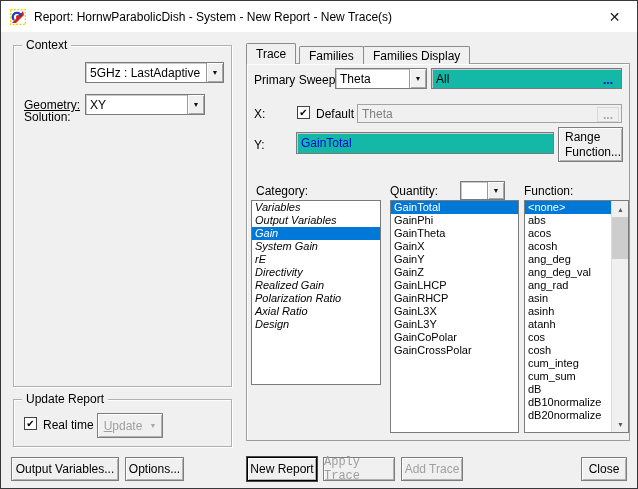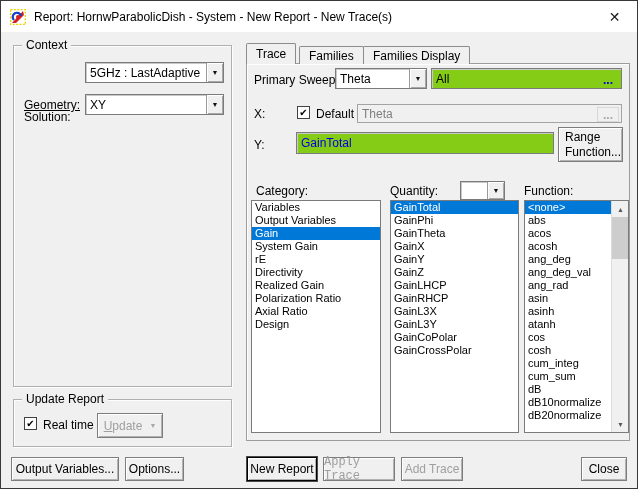--- a/index.html
+++ b/index.html
@@ -9,21 +9,21 @@
     border:1px solid #38383c;font-family:"Liberation Sans","DejaVu Sans",sans-serif;
     font-size:12px;color:#000;overflow:hidden;
   }
   .titlebar{position:absolute;left:0;top:0;width:636px;height:31px;background:#ffffff;display:flex;align-items:center;}
   .app-icon{width:16px;height:16px;margin-left:9px;flex:0 0 auto;}
   .title-text{margin-left:8px;white-space:nowrap;}
   .close-btn{position:absolute;right:0;top:0;width:45px;height:31px;display:flex;align-items:center;justify-content:center;font-size:14px;color:#1b1b1b;cursor:default;}
   .group{position:absolute;border:1px solid #b0b0b0;box-shadow:1px 1px 0 #fdfdfd, inset 1px 1px 0 #fdfdfd;}
   .legend{position:absolute;top:-8px;left:8px;background:#f0f0f0;padding:0 4px;line-height:14px;}
   .lbl{position:absolute;white-space:nowrap;}
-  .sunken{background:#84cc16;border:1px solid #7b7b7b;box-shadow:inset 1px 1px 0 #c9c9c9;}
+  .sunken{background:#14b8a6;border:1px solid #7b7b7b;box-shadow:inset 1px 1px 0 #c9c9c9;}
   .field{position:absolute;padding:0 4px;display:flex;align-items:center;overflow:hidden;white-space:nowrap;}
   .field.disabled{background:#f0f0f0;color:#7f7f7f;border-color:#a3a3a3;box-shadow:none;}
   .combo{position:absolute;background:#fff;border:1px solid #7b7b7b;box-shadow:inset 1px 1px 0 #c9c9c9;display:flex;align-items:stretch;}
   .combo .val{flex:1;padding:0 4px;display:flex;align-items:center;overflow:hidden;white-space:nowrap;}
   .drop-btn{width:17px;background:#f0f0f0;border-left:1px solid #9a9a9a;box-shadow:inset 1px 1px 0 #ffffff, inset -1px -1px 0 #a8a8a8;display:flex;align-items:center;justify-content:center;font-size:7px;color:#111;}
   .btn{background:#f0f0f0;border:1px solid #7d7d7d;box-shadow:inset 1px 1px 0 #ffffff, inset -1px -1px 0 #b2b2b2;display:flex;align-items:center;justify-content:center;position:absolute;cursor:default;}
   .btn.default{border:1px solid #000;box-shadow:0 0 0 1px #4a4a4a, inset 1px 1px 0 #ffffff, inset -1px -1px 0 #b2b2b2;}
   .btn.disabled{color:#9f9f9f;}
   .cb{position:absolute;width:13px;height:13px;background:#fff;border:1px solid #424242;display:flex;align-items:center;justify-content:center;font-size:10px;line-height:10px;color:#000;}
   .tab{position:absolute;background:#f0f0f0;border:1px solid #8c8c8c;border-bottom:none;border-radius:2px 2px 0 0;padding:0 9px;display:flex;align-items:center;white-space:nowrap;}
@@ -60,21 +60,21 @@
   </div>
 
   <div class="group" style="left:12px;top:44px;width:219px;height:342px;">
     <span class="legend">Context</span>
     <span class="lbl" style="left:10px;top:20px;margin-top:44px;">Solution:</span>
     <div class="combo" style="left:71px;top:16px;width:139px;height:21px;">
       <span class="val">5GHz : LastAdaptive</span>
       <span class="drop-btn">▼</span>
     </div>
     <span class="lbl" style="left:10px;top:52px;text-decoration:underline;">Geometry:</span>
-    <div class="combo" style="left:71px;top:48px;width:139px;height:21px;">
+    <div class="combo" style="left:71px;top:48px;width:120px;height:21px;">
       <span class="val">XY</span>
       <span class="drop-btn">▼</span>
     </div>
   </div>
 
   <div class="pane"></div>
   <div class="tab active">Trace</div>
   <div class="tab inactive" style="left:298px;">Families</div>
   <div class="tab inactive" style="left:362px;">Families Display</div>
 
@@ -108,21 +108,21 @@
   </div>
 
   <span class="lbl" style="left:255px;top:183px;">Category:</span>
   <span class="lbl" style="left:389px;top:183px;">Quantity:</span>
   <div class="combo" style="left:459px;top:180px;width:45px;height:19px;">
     <span class="val"></span>
     <span class="drop-btn">▼</span>
   </div>
   <span class="lbl" style="left:523px;top:183px;">Function:</span>
 
-  <div class="listbox" style="left:250px;top:199px;width:130px;height:233px;">
+  <div class="listbox" style="left:250px;top:199px;width:130px;height:185px;font-style:italic;">
       <div class="list-item">Variables</div>
       <div class="list-item">Output Variables</div>
       <div class="list-item selected">Gain</div>
       <div class="list-item">System Gain</div>
       <div class="list-item">rE</div>
       <div class="list-item">Directivity</div>
       <div class="list-item">Realized Gain</div>
       <div class="list-item">Polarization Ratio</div>
       <div class="list-item">Axial Ratio</div>
       <div class="list-item">Design</div>

